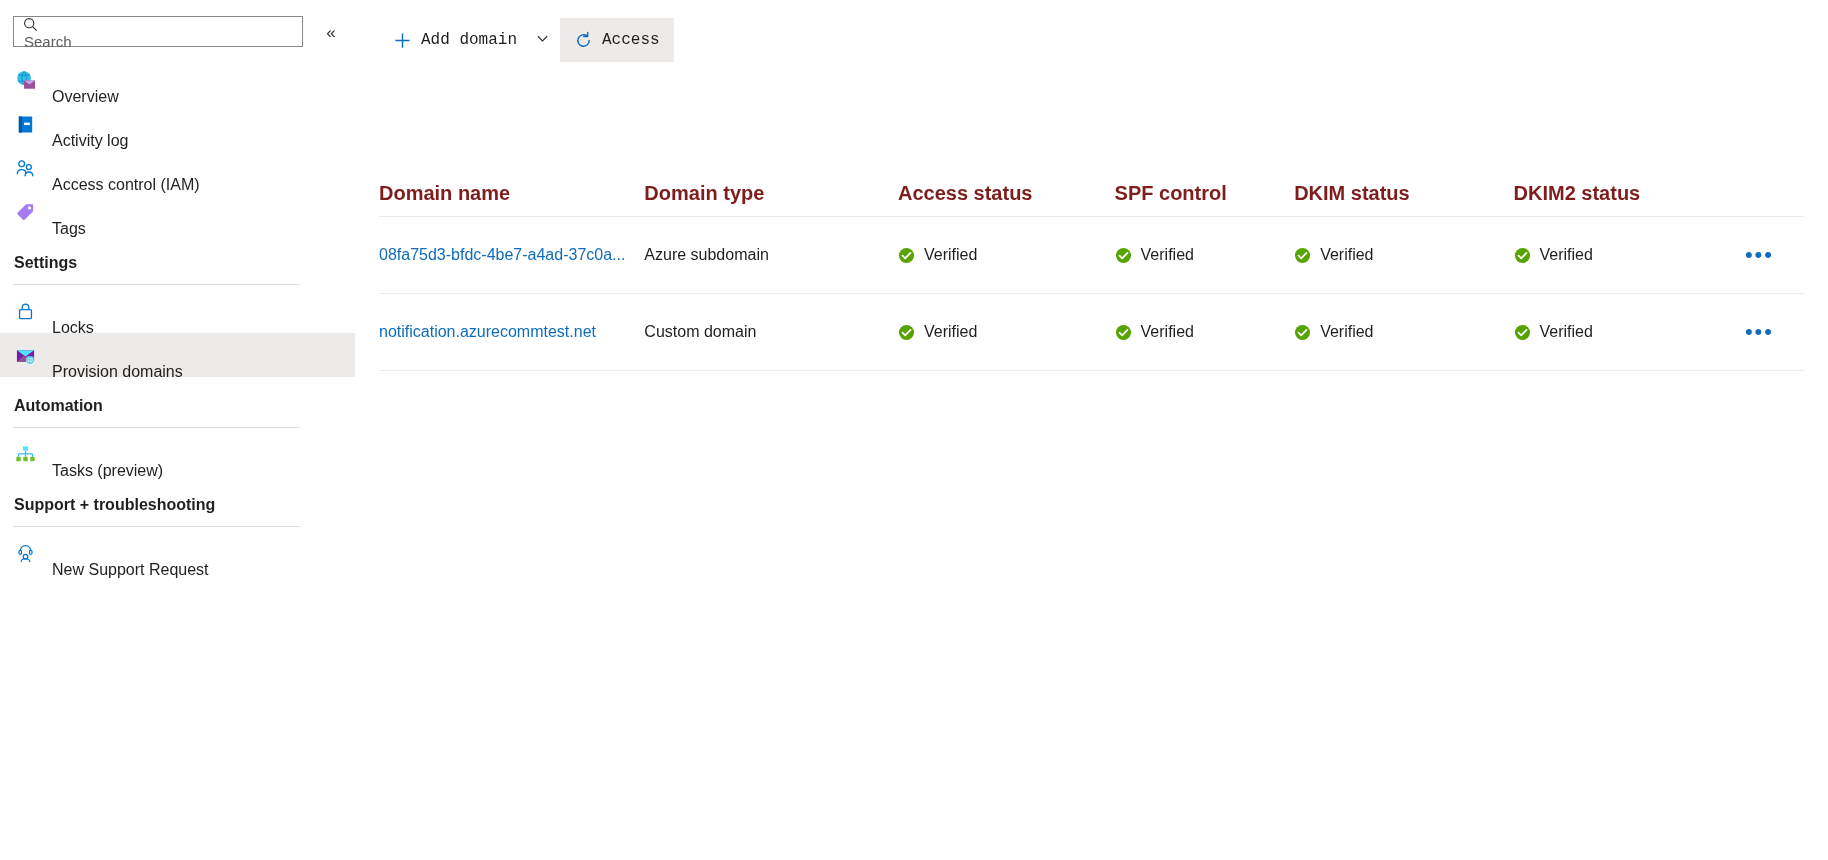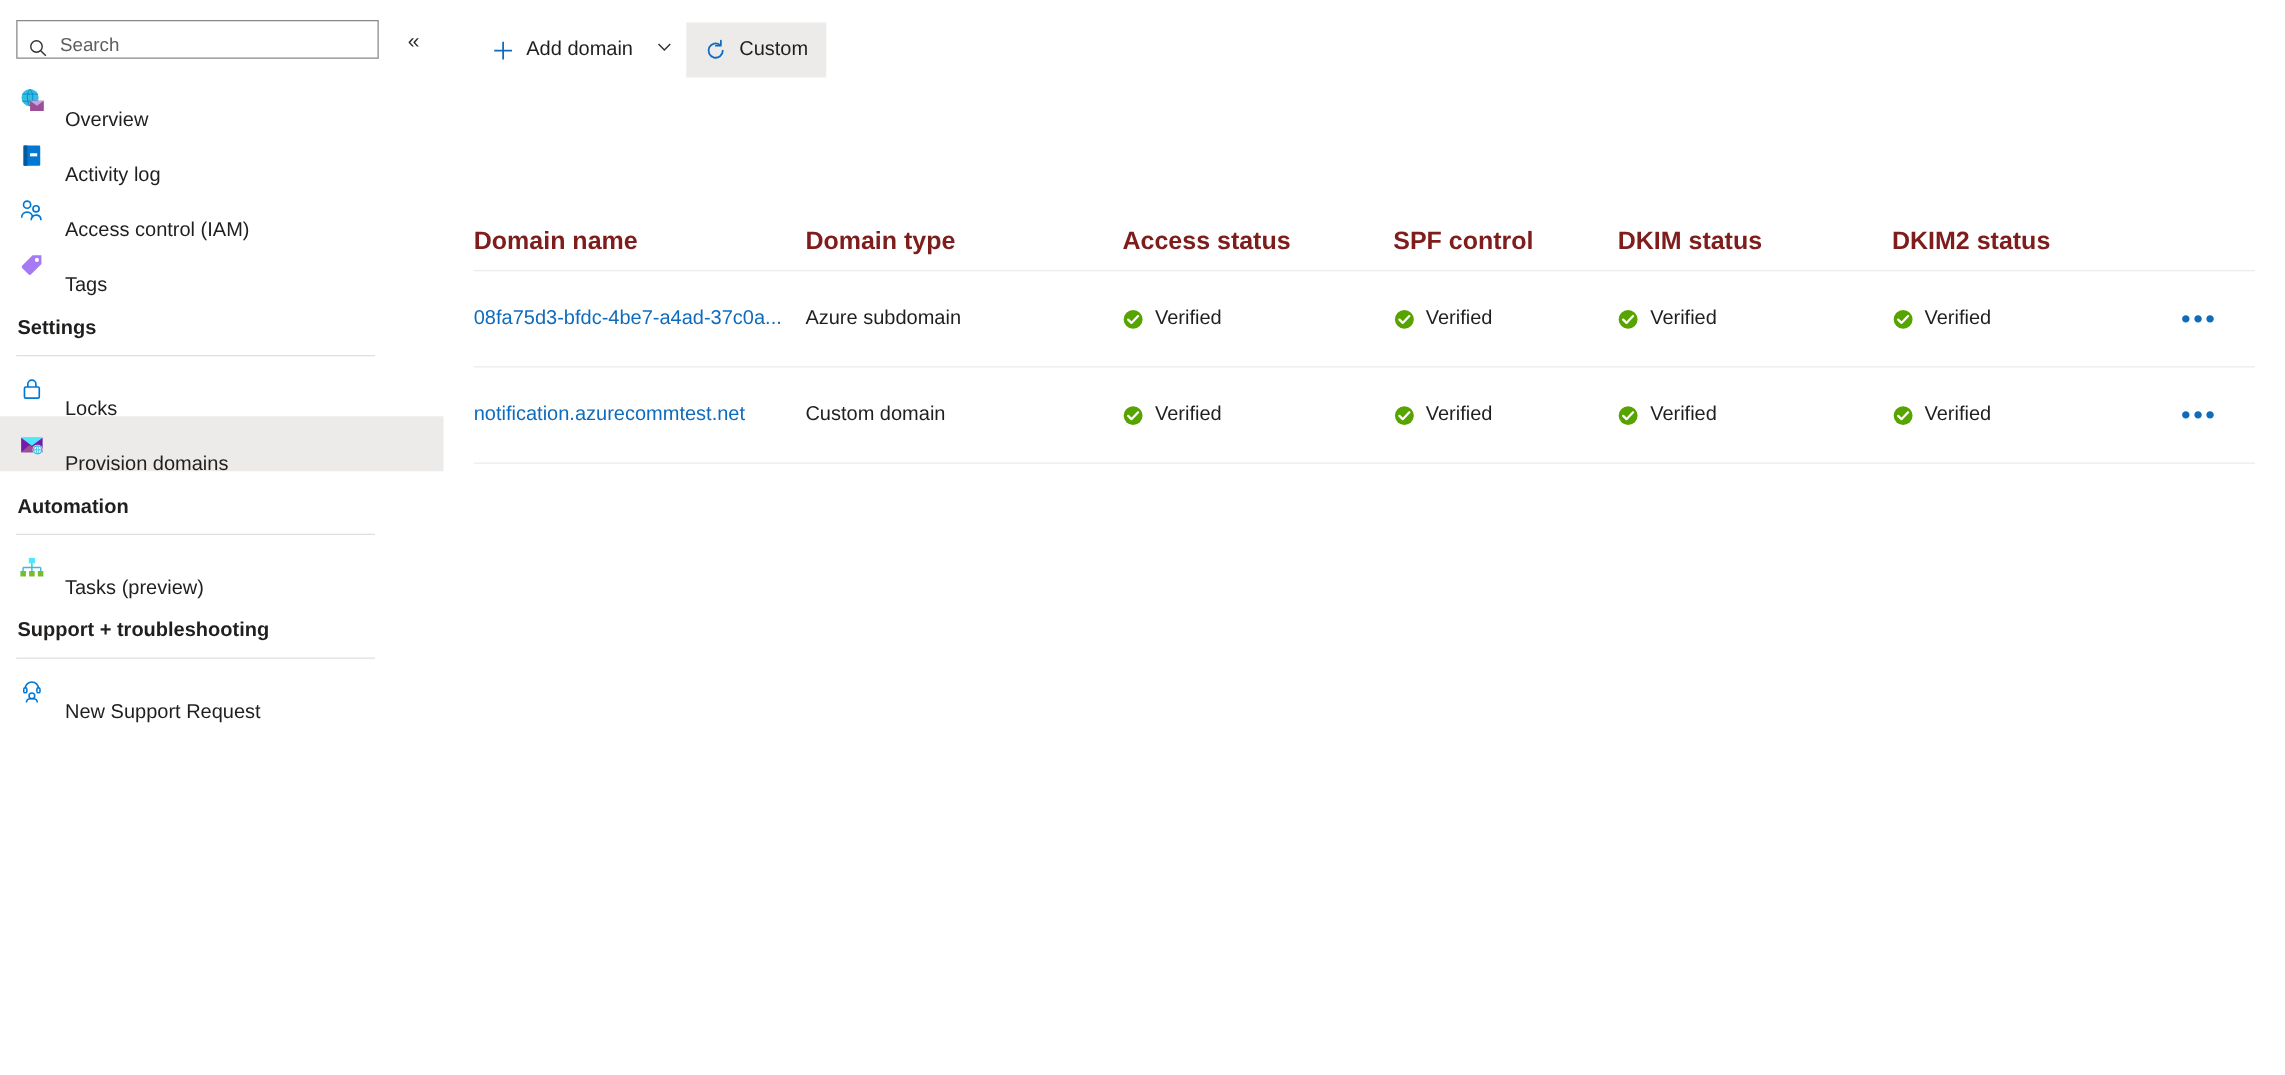--- a/index.html
+++ b/index.html
@@ -17,21 +17,21 @@
   #sidebar {
     position: absolute; left: 0; top: 0;
     width: 355px; height: 860px;
     background: #ffffff;
   }
   .search-wrap {
     position: absolute; left: 13px; top: 16px;
     width: 290px; height: 31px;
     border: 1px solid #8a8886;
     background: #ffffff;
-    display: flex; align-items: flex-end;
+    display: flex; align-items: flex-start; flex-direction: column;
   }
   .search-wrap .mag { margin-left: 9px; display:flex; align-items:center; }
   .search-input {
     border: 0; outline: 0; background: transparent;
     font-family: "Liberation Sans", sans-serif;
     font-size: 15px; color: #323130;
     margin-left: 8px; width: 230px;
   }
   .search-input::placeholder { color: #605e5c; }
 
@@ -82,21 +82,21 @@
   }
   .toolbar {
     position: absolute; left: 24px; top: 18px;
     display: flex; align-items: stretch; height: 44px;
   }
   .tb-btn {
     display: flex; align-items: center;
     padding: 0 14px;
     font-size: 16px; color: #201f1e;
     cursor: pointer; background: transparent; border: 0;
-    font-family: Liberation Sans, sans-serif;
+    font-family: Liberation Mono, monospace;
     white-space: nowrap;
   }
   .tb-btn.active { background: #edebe9; }
   .tb-btn .tbico { display: flex; align-items:center; margin-right: 9px; }
   .tb-caret { display: flex; align-items: center; padding: 0 10px 0 4px; cursor: pointer; }
 
   .filter-wrap {
     position: absolute; left: 24px; top: 108px;
     width: 241px; height: 31px;
     border: 1px solid #8a8886; background: #ffffff;
@@ -291,21 +291,21 @@
           </svg>
         </span>
       </div>
       <div class="tb-btn active">
         <span class="tbico">
           <svg width="19" height="19" viewBox="0 0 20 20">
             <path d="M16 10a6 6 0 11-2.2-4.65" fill="none" stroke="#0f6cbd" stroke-width="1.5" stroke-linecap="round"></path>
             <path d="M14.4 1.6v4.2h-4.2" fill="none" stroke="#0f6cbd" stroke-width="1.5" stroke-linecap="round" stroke-linejoin="round"></path>
           </svg>
         </span>
-        <span>Custom</span>
+        <span>Access</span>
       </div>
     </div>
 
 
     <div class="tbl">
 
       <div class="trow thead">
         <div class="cell c-name">Domain name</div>
         <div class="cell c-type">Domain type</div>
         <div class="cell c-dstat">Access status</div>

